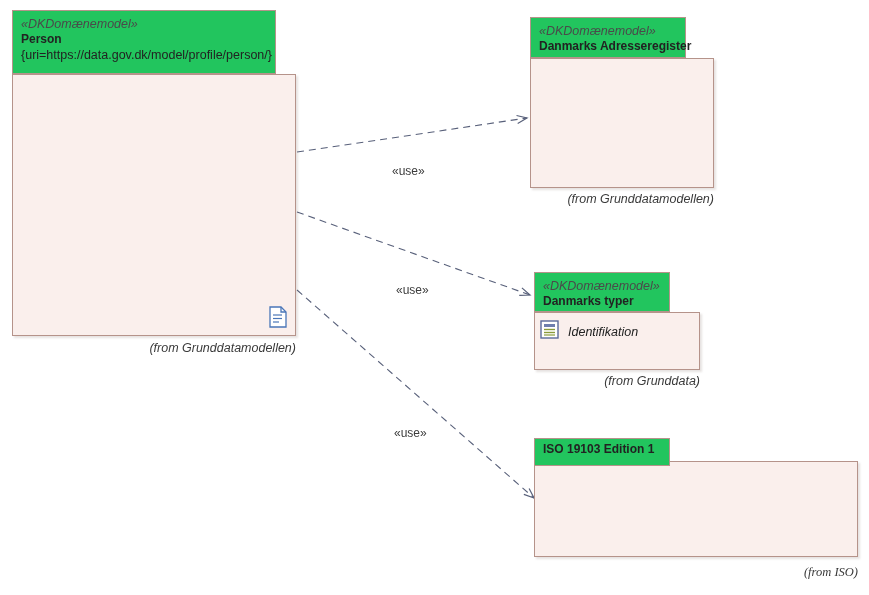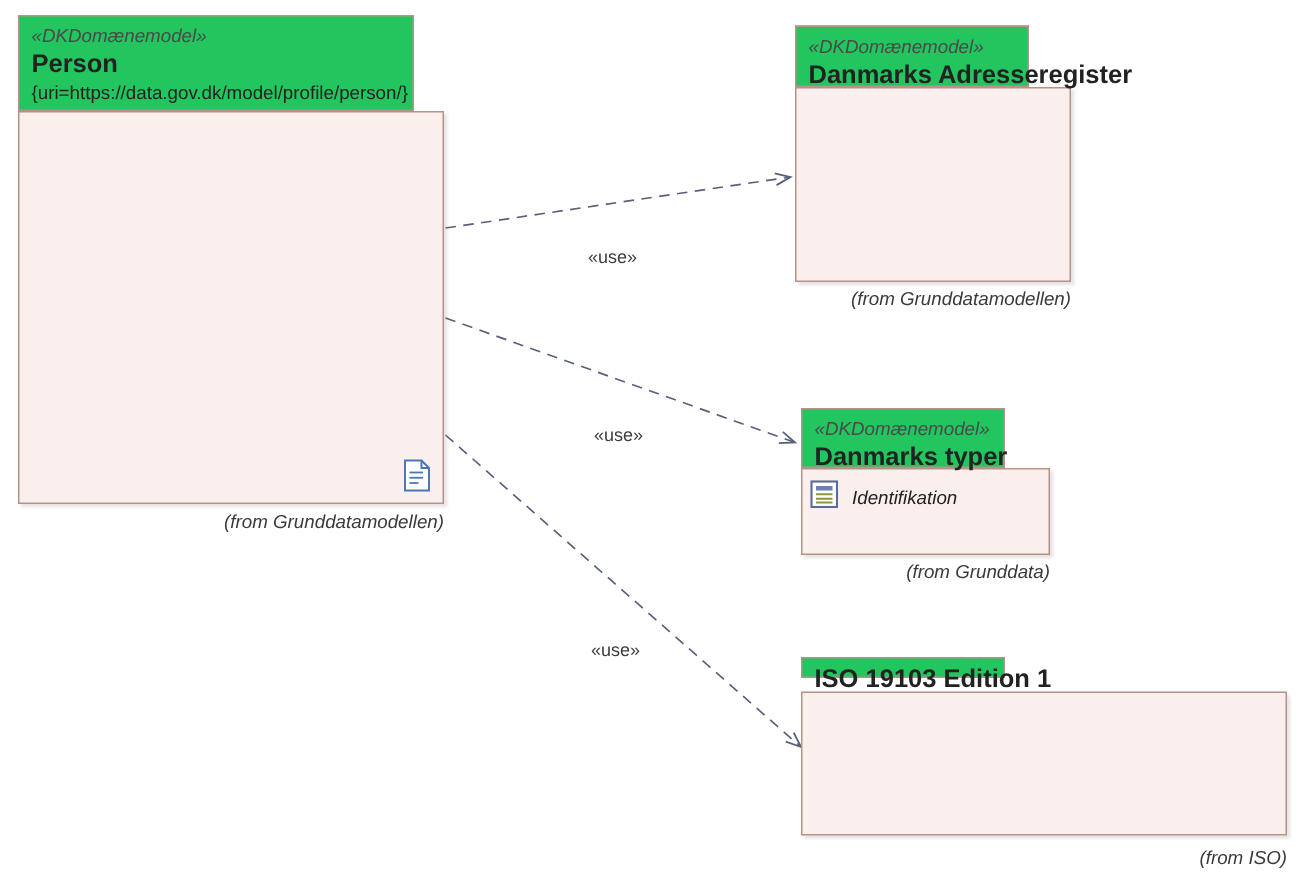--- a/index.html
+++ b/index.html
@@ -41,21 +41,21 @@
     box-shadow: 2px 2px 2px rgba(130,110,105,0.20);
     z-index: 2;
   }
   .stereotype {
     font-size: 12.5px;
     color: #4a4a4a;
     font-style: italic;
     white-space: nowrap;
   }
   .pkg-name {
-    font-size: 17px;
+    font-size: 12px;
     color: #222222;
     font-weight: bold;
     white-space: nowrap;
   }
   .pkg-tagged {
     font-size: 12.5px;
     color: #222222;
     white-space: nowrap;
   }
   .pkg-from {
@@ -161,20 +161,20 @@
           <line x1="4" y1="12.5" x2="15" y2="12.5" stroke="#8a9a3a" stroke-width="1.4"></line>
           <line x1="4" y1="15" x2="15" y2="15" stroke="#8a9a3a" stroke-width="1.2"></line>
         </svg>
       </span>
       <span class="inner-el-label">Identifikation</span>
     </div>
     <div class="pkg-from" style="left:534px; top:374px; width:166px;">(from Grunddata)</div>
   </div>
 
   <div class="pkg">
-    <div class="pkg-tab" style="left:534px; top:438px; width:136px; height:14px; padding-top:3px;">
+    <div class="pkg-tab" style="left:534px; top:438px; width:136px; height:28px; padding-top:3px;">
       <div class="pkg-name">ISO 19103 Edition 1</div>
     </div>
     <div class="pkg-body" style="left:534px; top:461px; width:324px; height:96px;"></div>
-    <div class="pkg-from" style="left:534px; top:565px; width:324px;">(from ISO)</div>
+    <div class="pkg-from" style="left:534px; top:565px; width:324px;font-family:Liberation Serif, serif;">(from ISO)</div>
   </div>
 
 </div>
 
 </body></html>

